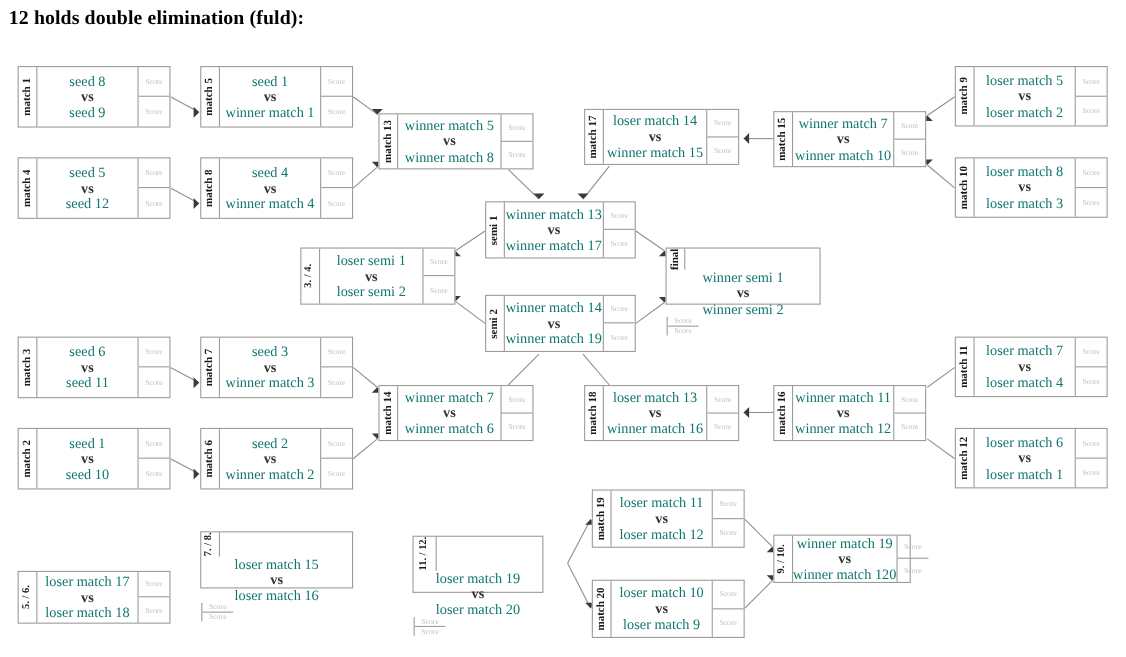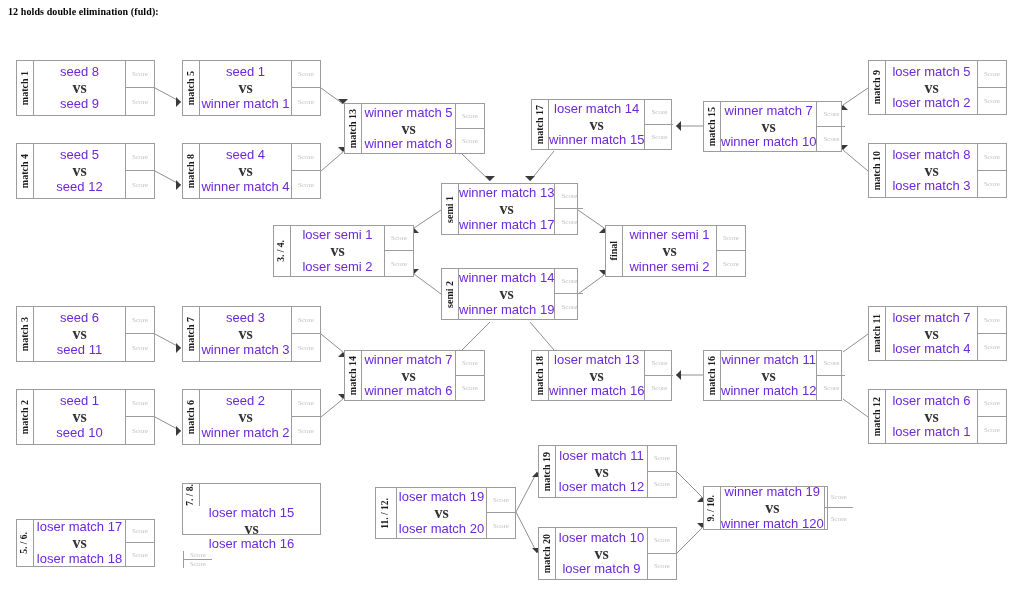--- a/index.html
+++ b/index.html
@@ -9,21 +9,21 @@
     background:#ffffff;
     font-family:"Liberation Serif", serif;
     position:relative;
     overflow:hidden;
   }
   #bracket-root{position:absolute;left:0;top:0;width:1024px;height:597px;}
 
   .page-title{
     position:absolute;left:8px;top:6px;
     font-family:"Liberation Serif", serif;
-    font-weight:bold;font-size:10px;color:#000;
+    font-weight:bold;font-size:18px;color:#000;
     letter-spacing:.1px;white-space:nowrap;
   }
 
   svg.connectors{position:absolute;left:0;top:0;width:1024px;height:597px;pointer-events:none;}
 
   
   .match{
     position:absolute;
     box-sizing:border-box;
     border:1px solid #9c9c9c;
@@ -50,30 +50,30 @@
   }
   .match .teams{
     flex:1 1 auto;
     display:flex;flex-direction:column;
     justify-content:center;
     align-items:center;
     overflow:visible;
     position:relative;
   }
   .match .team{
-    font-family:Liberation Sans, sans-serif;
+    font-family:Liberation Serif, serif;
     font-size:13px;
-    color:#6d28d9;
+    color:#0f766e;
     white-space:nowrap;
     line-height:1.08;
     text-align:center;
   }
   .match .vsrow{
     font-family:"Liberation Serif", serif;
-    font-size:16px;
+    font-size:13px;
     font-weight:bold;
     color:#333;
     line-height:1.08;
     text-align:center;
   }
   .match .scores{
     flex:0 0 auto;
     width:29px;
     display:flex;flex-direction:column;
     border-left:1px solid #9c9c9c;
@@ -317,21 +317,21 @@
         <div class="teams">
           <div class="team">loser semi 1</div>
           <div class="vsrow">vs</div>
           <div class="team">loser semi 2</div>
         </div>
         <div class="scores">
           <div class="scorecell top">Score</div>
           <div class="scorecell">Score</div>
         </div>
       </div>
-      <div class="match" style="left: 605px; top: 225px; width: 141px; height: 52px;">
+      <div class="match" style="left: 605px; top: 225px; width: 141px; height: 52px; flex-direction: column;">
         <div class="tag">
           <span>final</span>
         </div>
         <div class="teams">
           <div class="team">winner semi 1</div>
           <div class="vsrow">vs</div>
           <div class="team">winner semi 2</div>
         </div>
         <div class="scores">
           <div class="scorecell top">Score</div>
@@ -485,21 +485,21 @@
         <div class="teams">
           <div class="team">loser match 15</div>
           <div class="vsrow">vs</div>
           <div class="team">loser match 16</div>
         </div>
         <div class="scores">
           <div class="scorecell top">Score</div>
           <div class="scorecell">Score</div>
         </div>
       </div>
-      <div class="match place wide-tag" style="left: 375px; top: 487px; width: 141px; height: 52px;">
+      <div class="match place wide-tag" style="left: 375px; top: 487px; width: 119px; height: 52px; flex-direction: column;">
         <div class="tag">
           <span>11. / 12.</span>
         </div>
         <div class="teams">
           <div class="team">loser match 19</div>
           <div class="vsrow">vs</div>
           <div class="team">loser match 20</div>
         </div>
         <div class="scores">
           <div class="scorecell top">Score</div>

